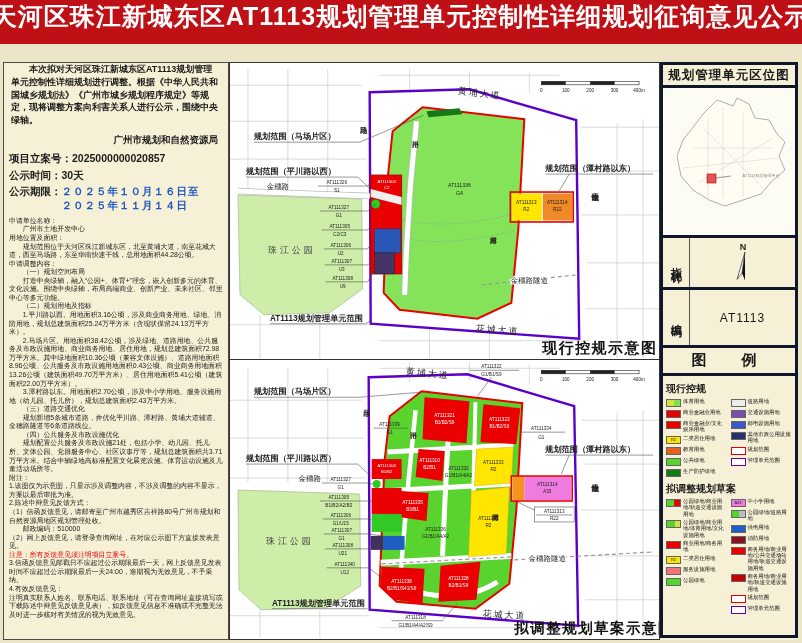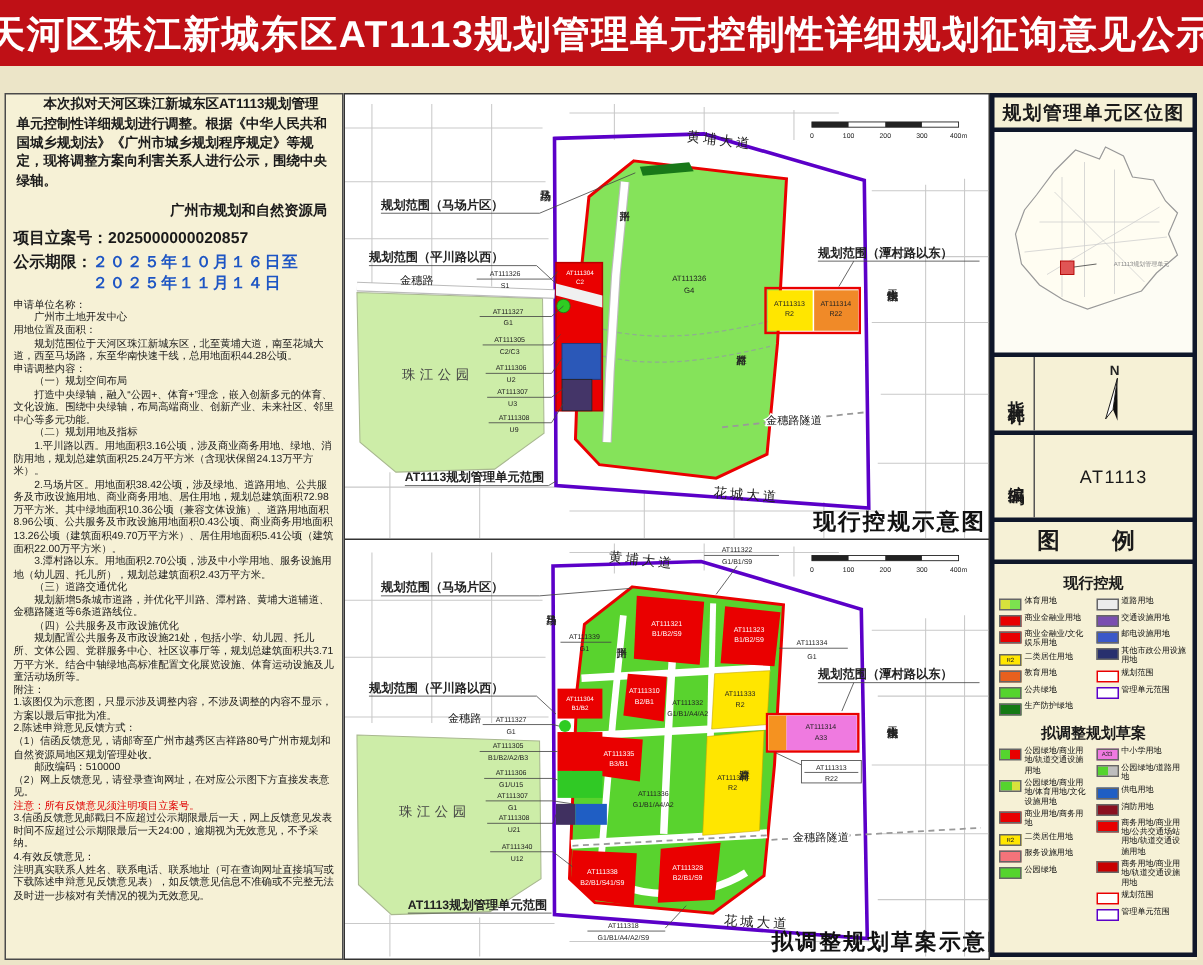--- a/index.html
+++ b/index.html
@@ -1,19 +1,19 @@
 <!DOCTYPE html>
 <html><head>
 <meta charset="utf-8">
 <style>
   html,body{margin:0;padding:0;}
   body{width:802px;height:643px;position:relative;overflow:hidden;background:#ece5c8;
        font-family:"Liberation Sans",sans-serif;color:#1a1a1a;}
   .banner{position:absolute;left:0;top:0;width:802px;height:44px;background:#bf1016;
-          display:flex;align-items:center;justify-content:center;}
+          display:flex;justify-content:center;}
   .banner h1{margin:0;color:#fff;font-size:25px;font-weight:bold;letter-spacing:1px;white-space:nowrap;}
   
   .left-panel{position:absolute;left:3px;top:62px;width:224px;height:576px;background:#f6f1d6;
               border:1px solid #4a4a4a;overflow:hidden;}
   .notice-head{text-align:center;font-size:16px;font-weight:bold;letter-spacing:6px;margin:9px 0 6px;}
   .notice-para{font-size:9px;line-height:1.42;text-indent:2em;margin:0 7px;font-weight:bold;}
   .agency{text-align:right;font-size:9.5px;font-weight:bold;margin:7px 10px 5px 0;}
   .case-line{font-size:10.5px;font-weight:bold;margin:3px 5px 0;}
   .case-line .lbl{letter-spacing:0;}
   .blue{color:#1d55c4;}
@@ -48,40 +48,43 @@
   .sb-row .cell-l{width:26px;border-right:1px solid #555;display:flex;align-items:center;
                   justify-content:center;font-size:11px;font-weight:bold;}
   .vtext{writing-mode:vertical-rl;text-orientation:upright;letter-spacing:3px;}
   .sb-row .cell-r{flex:1;display:flex;align-items:center;justify-content:center;}
   .row-compass{height:52px;}
   .row-code{height:58px;}
   .code-value{font-size:12px;letter-spacing:1px;}
   .legend-header{height:28px;border-top:none;display:flex;align-items:center;justify-content:center;
                  font-size:15px;font-weight:bold;letter-spacing:10px;}
   .legend-body{height:262px;border-top:none;padding:3px 3px 0;overflow:hidden;}
-  .leg-sec-title{font-size:10px;font-weight:bold;margin:3px 0 2px;text-align:center;}
+  .leg-sec-title{font-size:10px;font-weight:bold;margin:3px 0 2px;}
   .leg-cols{display:flex;gap:3px;}
   .leg-col{flex:1;min-width:0;}
   .leg-item{display:flex;align-items:flex-start;margin-bottom:2px;}
   .swatch{width:13px;height:6px;border:1px solid #666;margin:1px 2px 0 0;flex:none;
           font-size:4px;line-height:5px;text-align:center;color:#222;overflow:hidden;font-style:normal;}
   .leg-label{font-size:5.4px;line-height:1.18;color:#111;}
 </style>
 </head>
 <body>
 
 <div class="banner">
   <h1>天河区珠江新城东区AT1113规划管理单元控制性详细规划征询意见公示</h1>
 </div>
 
 <div class="left-panel">
   <p class="notice-para">本次拟对天河区珠江新城东区AT1113规划管理单元控制性详细规划进行调整。根据《中华人民共和国城乡规划法》《广州市城乡规划程序规定》等规定，现将调整方案向利害关系人进行公示，围绕中央绿轴。</p>
   <div class="agency">广州市规划和自然资源局</div>
   <div class="case-line">
     <span class="lbl">项目立案号：</span><span>2025000000020857</span>
+  </div>
+  <div class="case-line">
+    <span>公示时间：</span><span>30天</span>
   </div>
   <div class="range-wrap">
     <span>公示期限：</span><span class="dates blue"><span>２０２５年１０月１６日至</span><br><span>２０２５年１１月１４日</span></span>
   </div>
   <div class="details">
 
       <p class="det">申请单位名称：</p>
 
       <p class="det">　　广州市土地开发中心</p>
 

